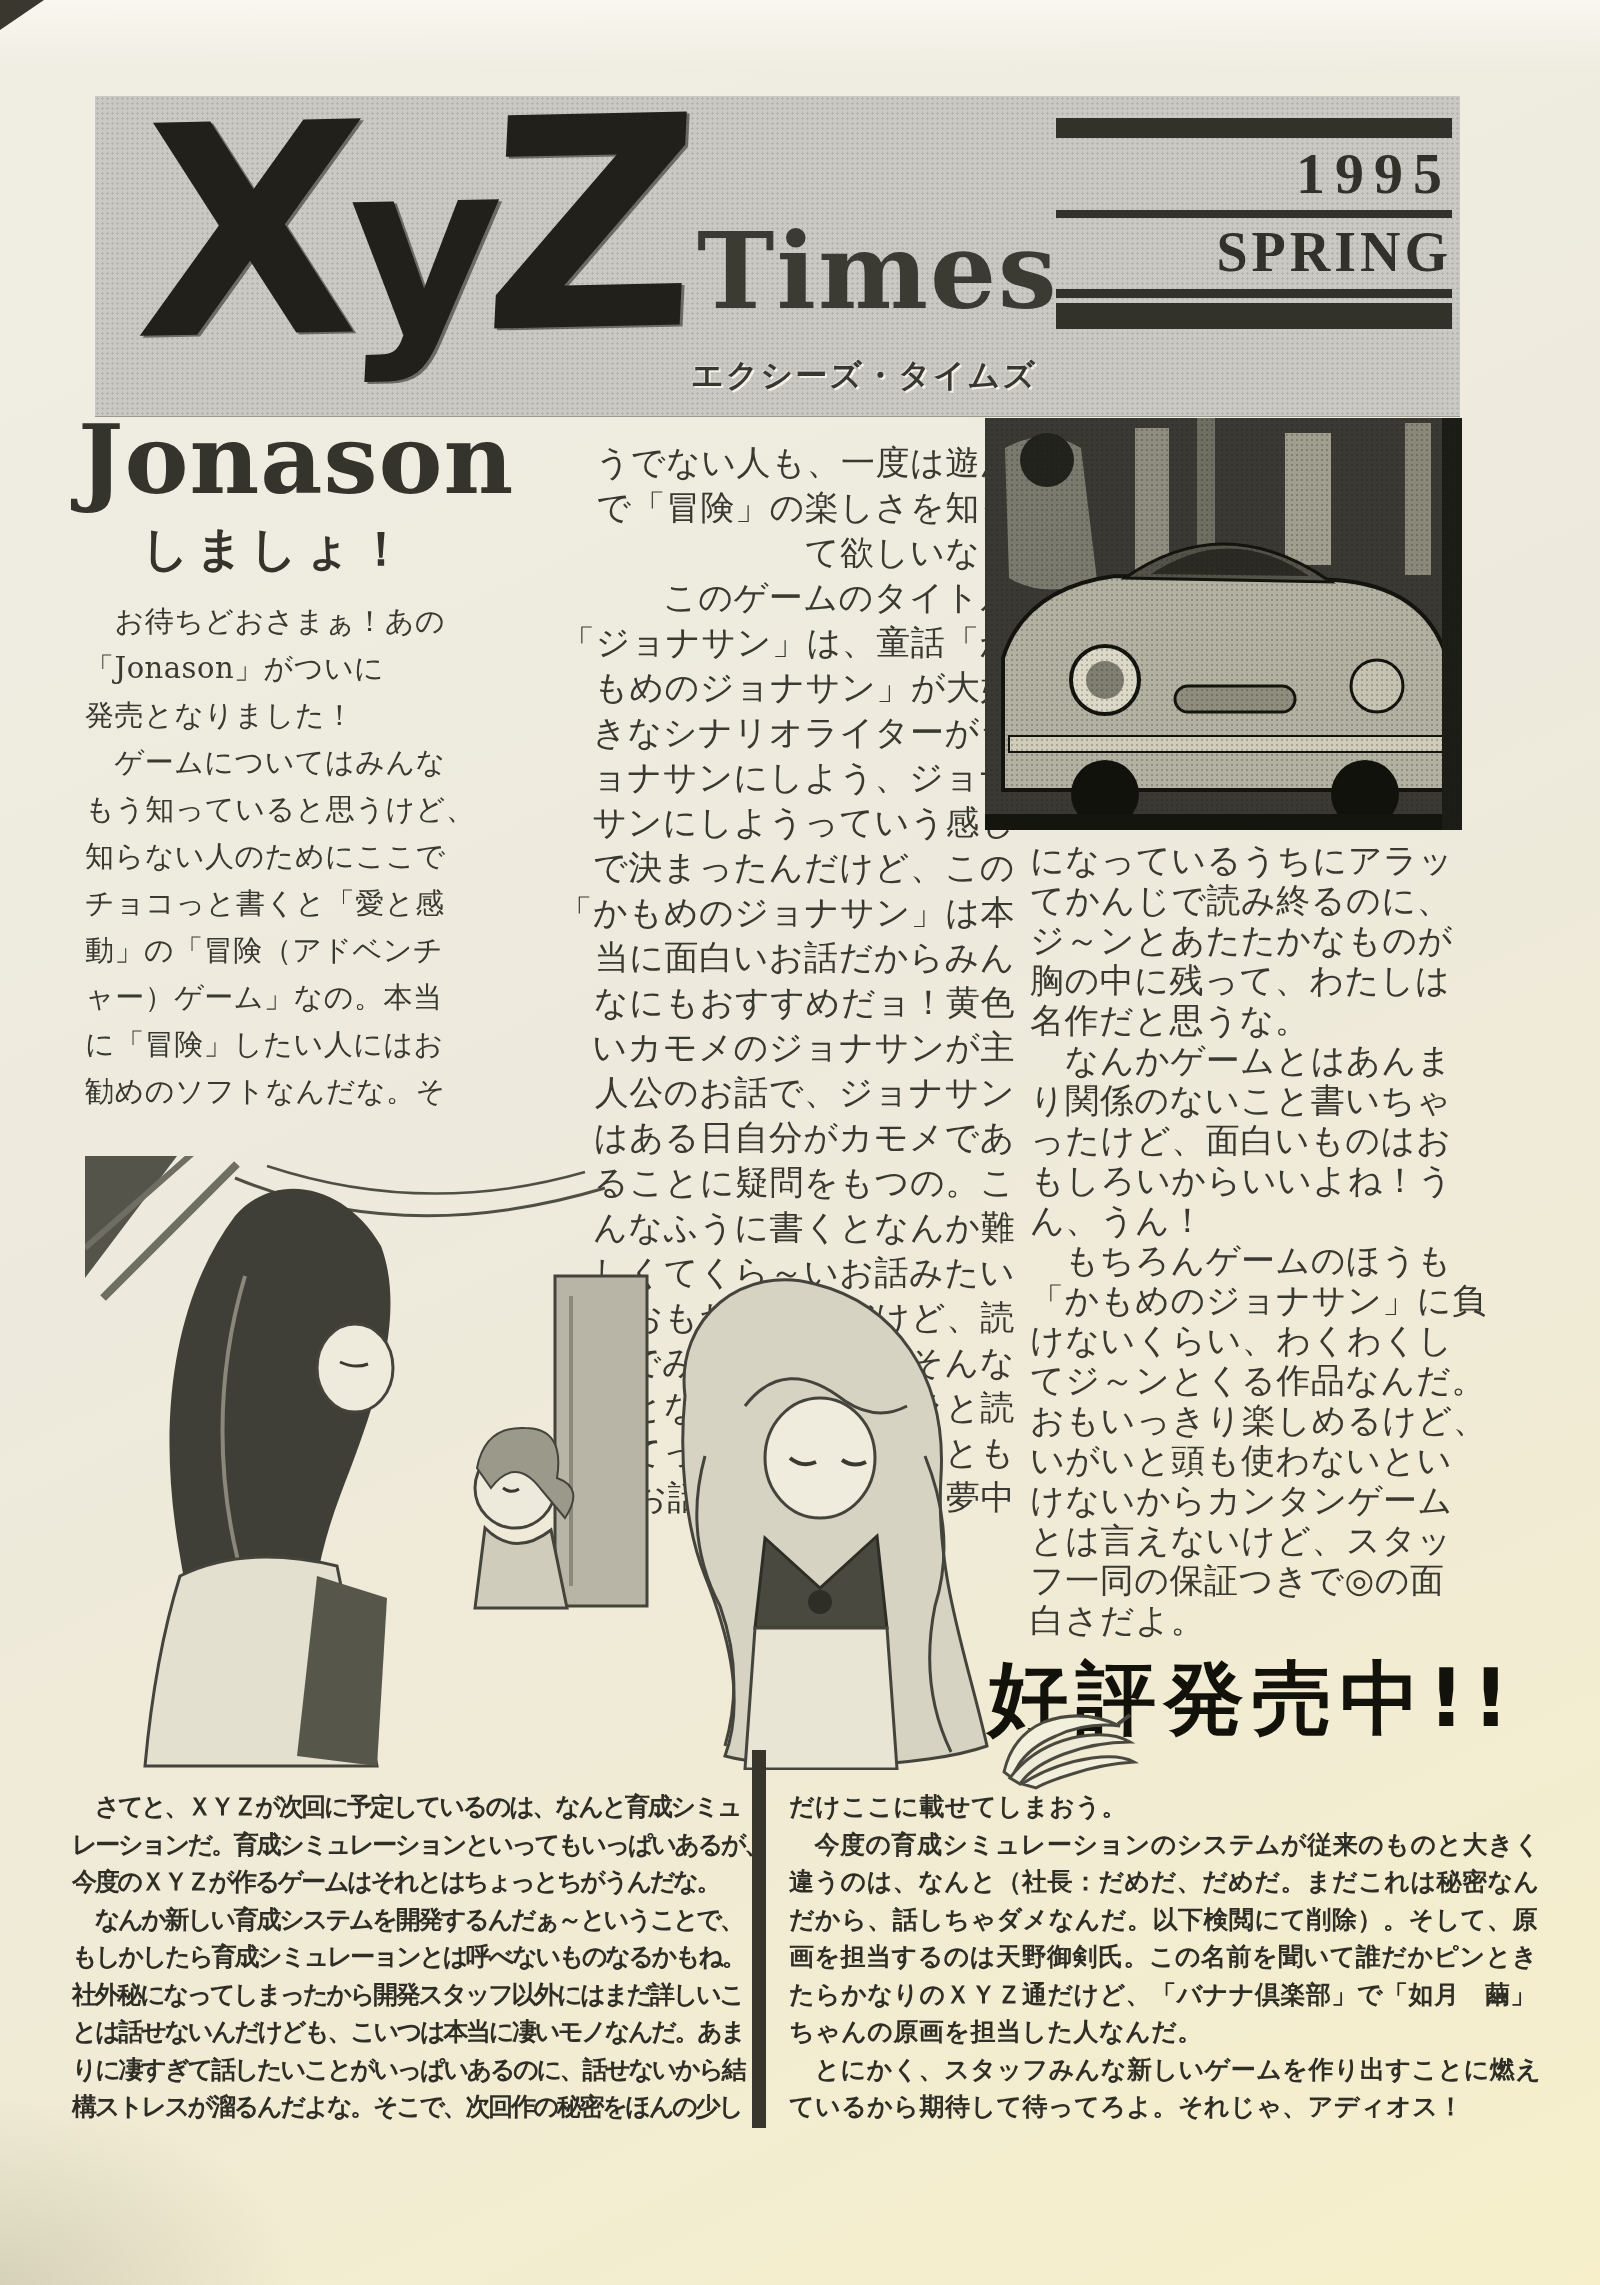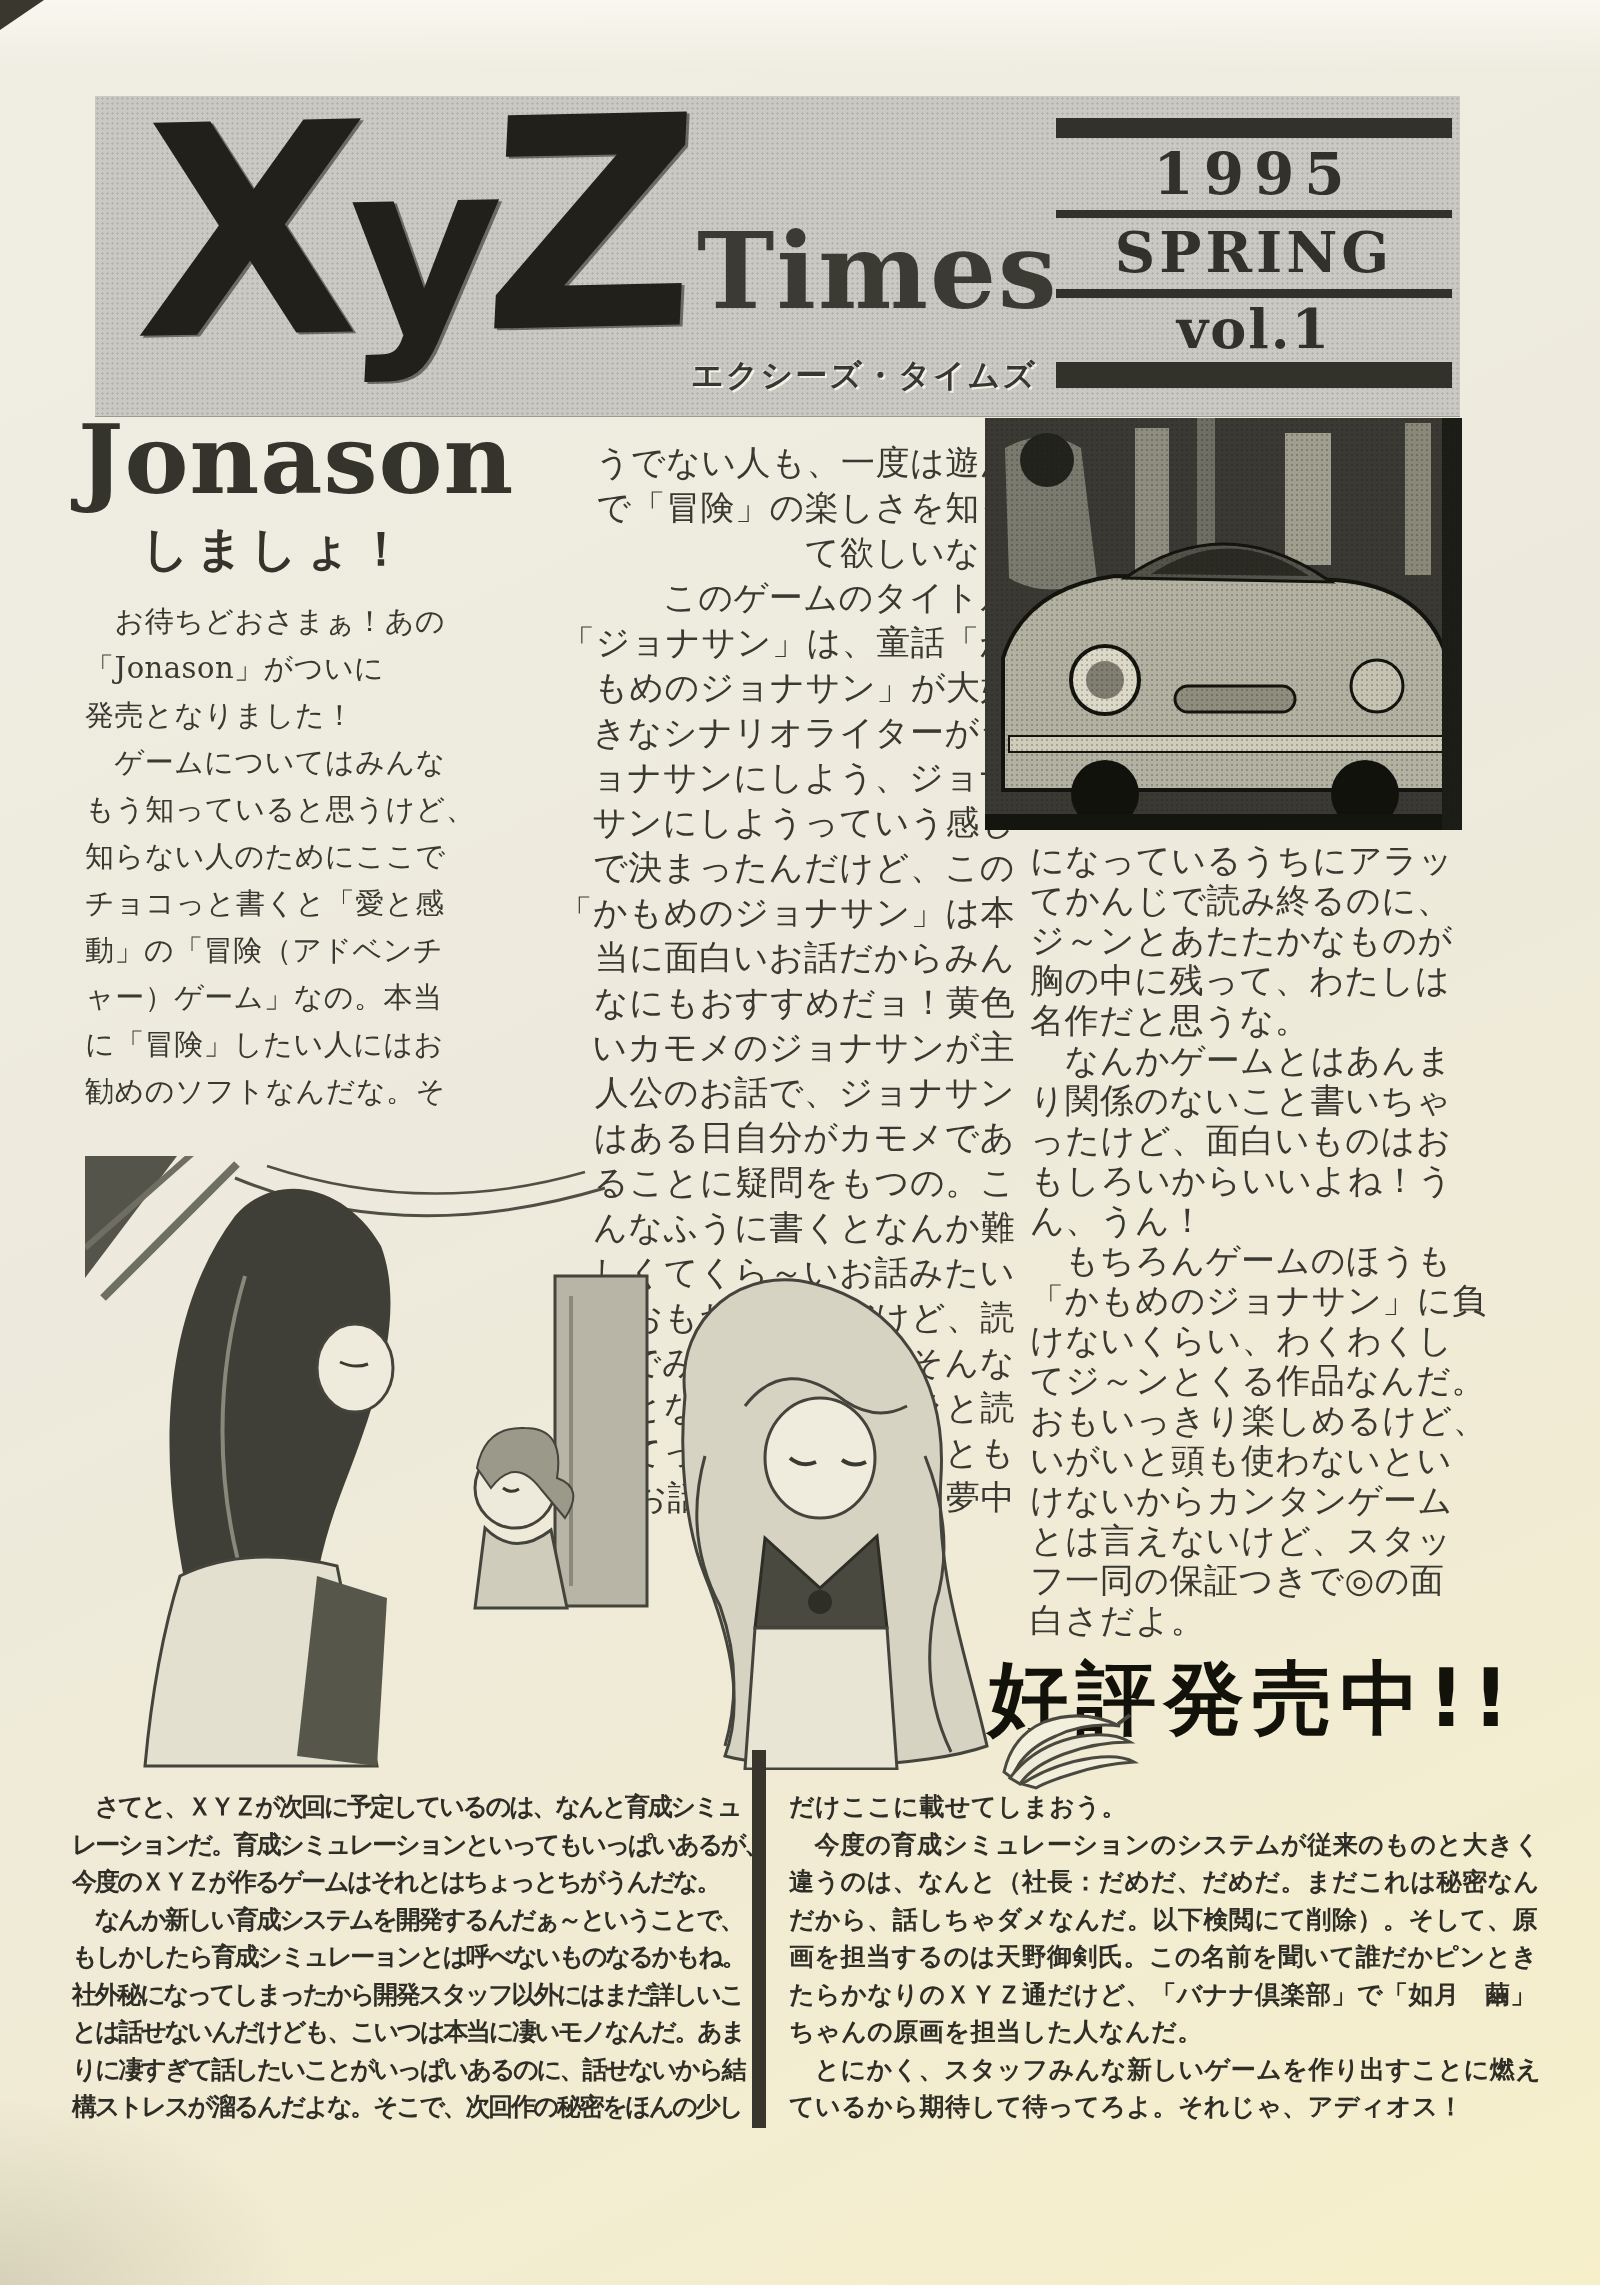--- a/index.html
+++ b/index.html
@@ -23,21 +23,21 @@
     font-family:"DejaVu Sans","Liberation Sans",sans-serif;font-weight:900;
     text-shadow:3px 2px 0 rgba(33,32,26,.55);}
   .logo .lx{font-size:292px;line-height:.78;}
   .logo .ly{font-size:236px;line-height:.78;margin:0 -16px;}
   .logo .lz{font-size:292px;line-height:.78;}
   .times{position:absolute;left:602px;top:124px;font-size:104px;line-height:1;
     font-weight:600;letter-spacing:2px;color:#3b3a33;}
   .kana{position:absolute;left:596px;top:258px;font-size:32px;font-weight:700;
     letter-spacing:2px;color:#393830;
     text-shadow:2px 2px 0 rgba(250,248,238,.85),-1px -1px 0 rgba(250,248,238,.45);}
-  .issue{position:absolute;right:8px;top:22px;width:396px;text-align:center;color:#32312a;}
+  .issue{position:absolute;right:8px;top:22px;width:396px;text-align:right;color:#32312a;font-family:Liberation Serif, serif;}
   .issue .rule{background:#32312a;}
   .issue .r-top{height:20px;margin-bottom:6px;}
   .issue .iy{font-size:58px;font-weight:700;letter-spacing:10px;line-height:1.05;}
   .issue .r-m1{height:8px;margin:5px 0;}
   .issue .is{font-size:56px;font-weight:700;letter-spacing:4px;line-height:1.05;}
   .issue .r-m2{height:9px;margin:7px 0 3px;}
   .issue .iv{font-size:54px;font-weight:700;letter-spacing:2px;line-height:1.05;}
   .issue .r-bot{height:26px;margin-top:5px;}
 
   
@@ -78,21 +78,20 @@
       <span class="lz">Z</span>
     </div>
     <div class="times">Times</div>
     <div class="kana">エクシーズ・タイムズ</div>
     <div class="issue">
       <div class="rule r-top"></div>
       <div class="iy">1995</div>
       <div class="rule r-m1"></div>
       <div class="is">SPRING</div>
       <div class="rule r-m2"></div>
-      <div class="iv">vol.1</div>
       <div class="rule r-bot"></div>
     </div>
   </header>
 
   <h1 class="headline-en">Jonason</h1>
   <div class="headline-jp">しましょ！</div>
 
   <div class="col col1">　お待ちどおさまぁ！あの
 「Jonason」がついに
 発売となりました！

